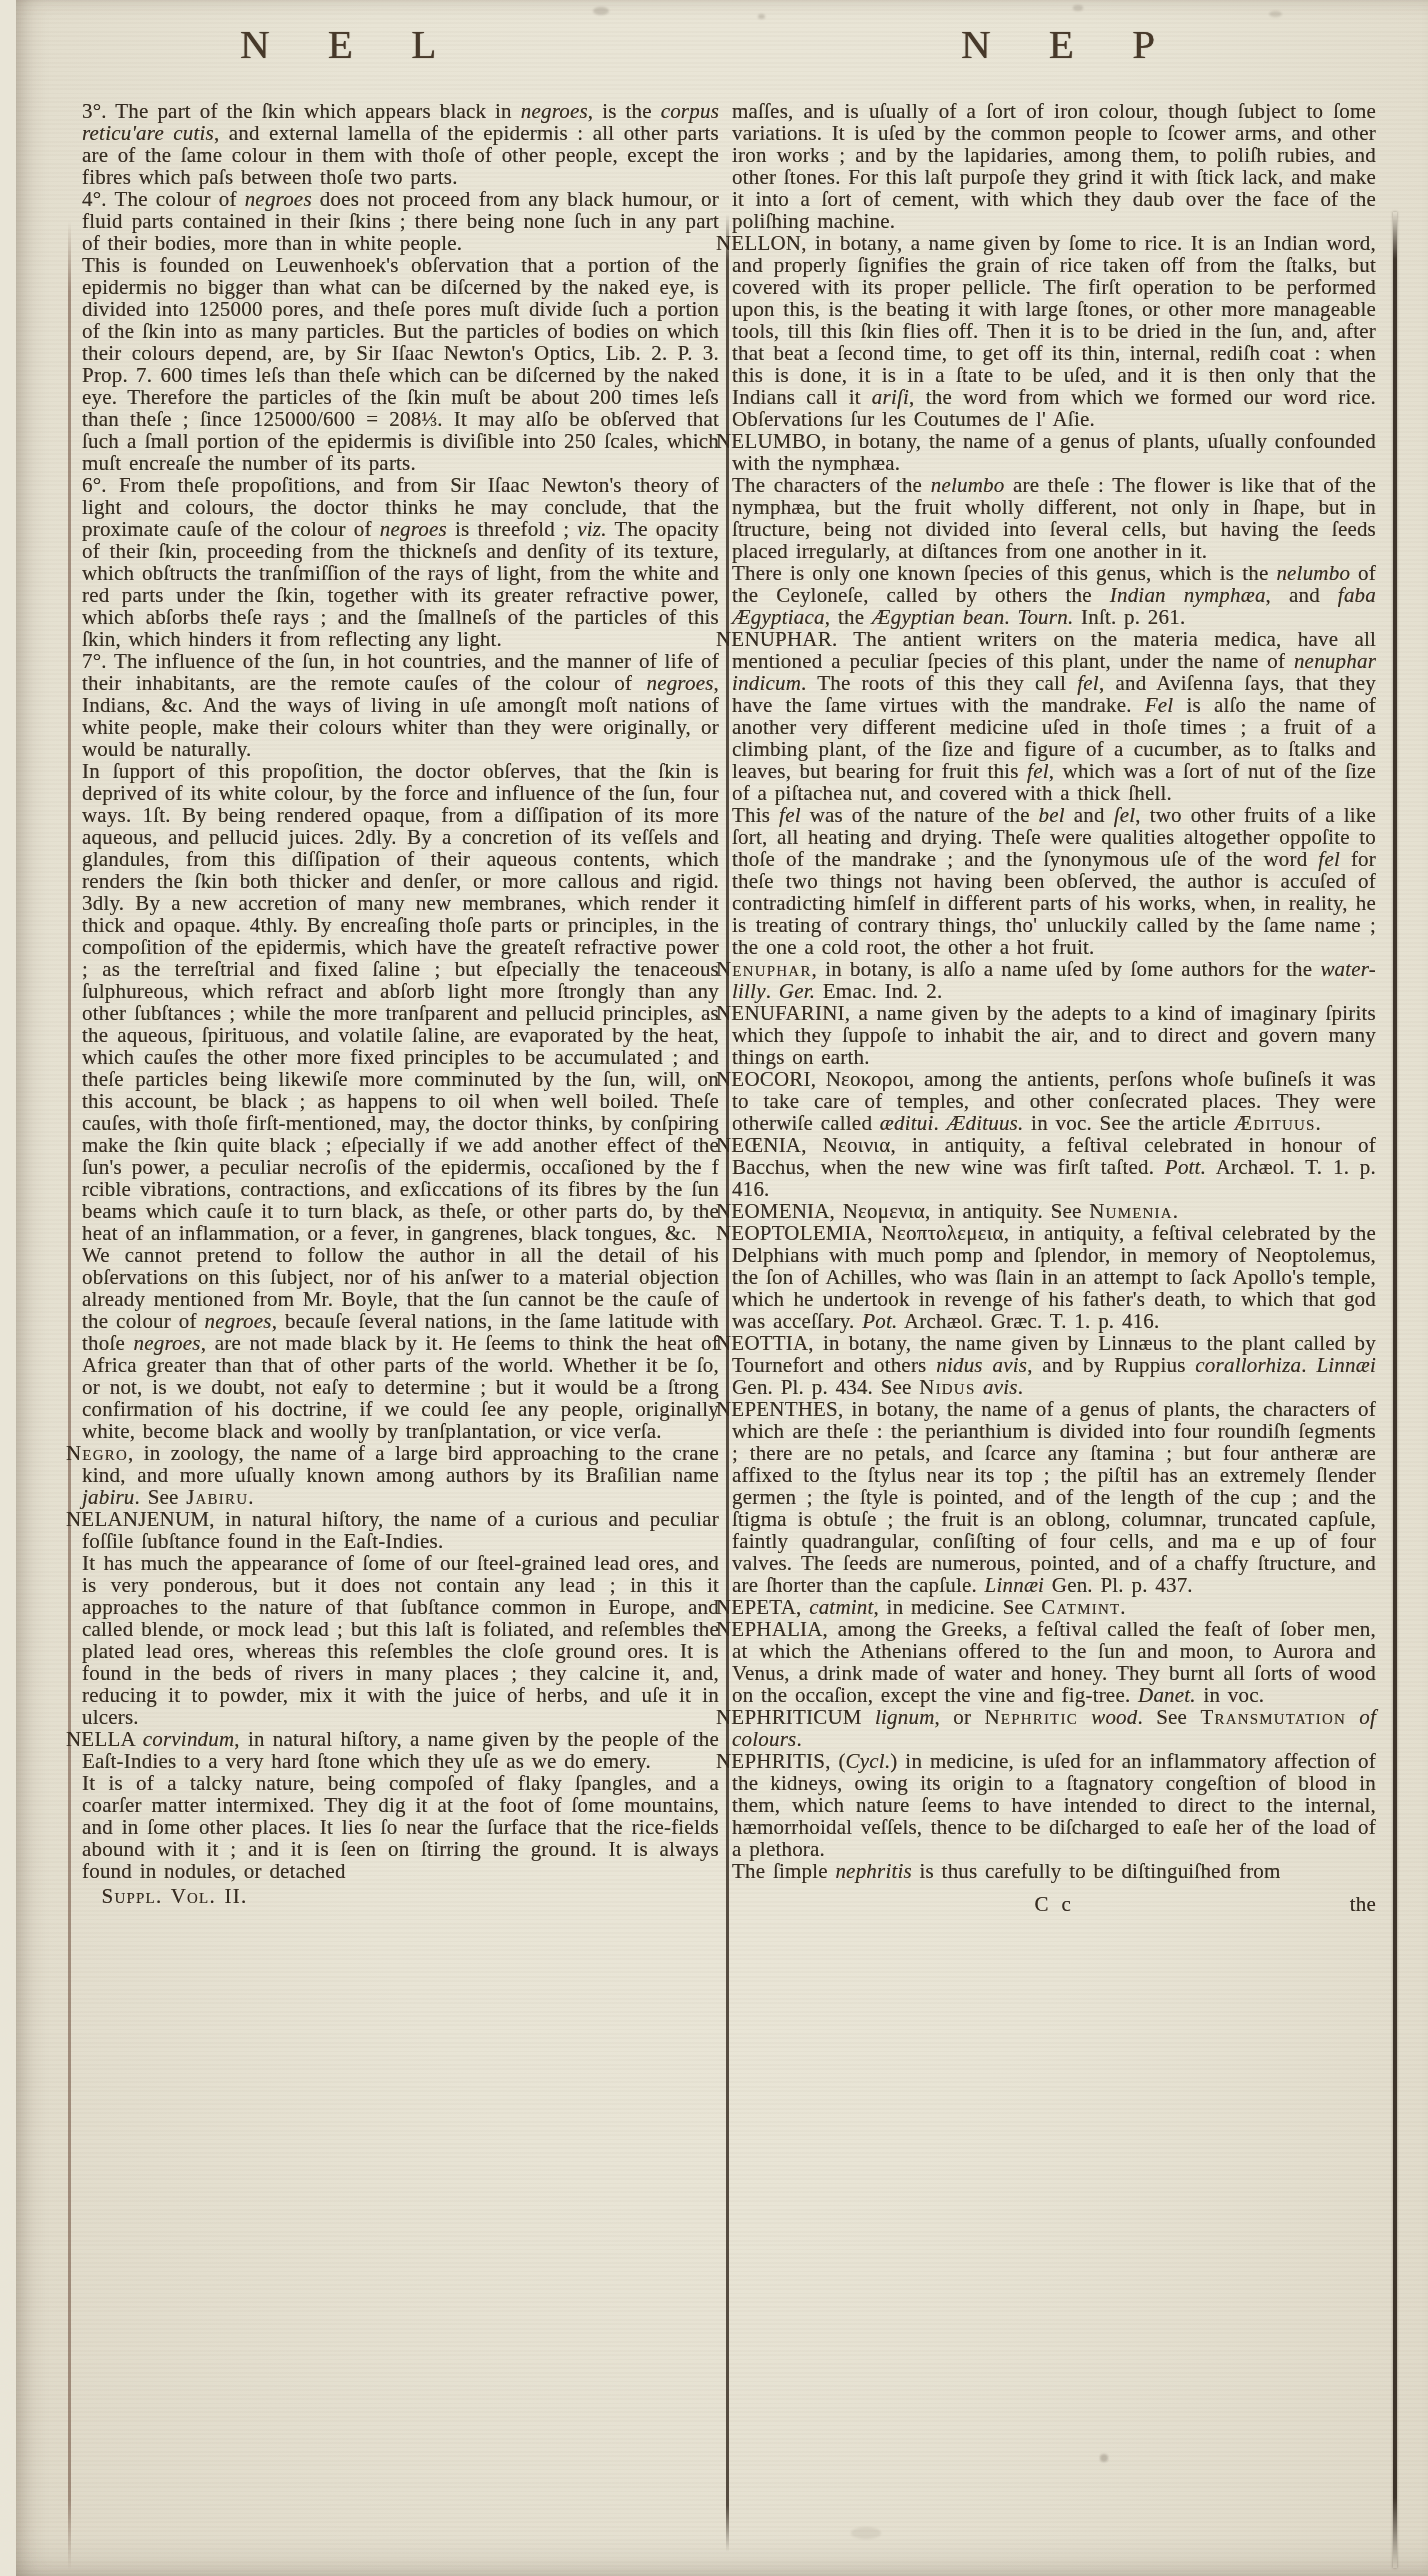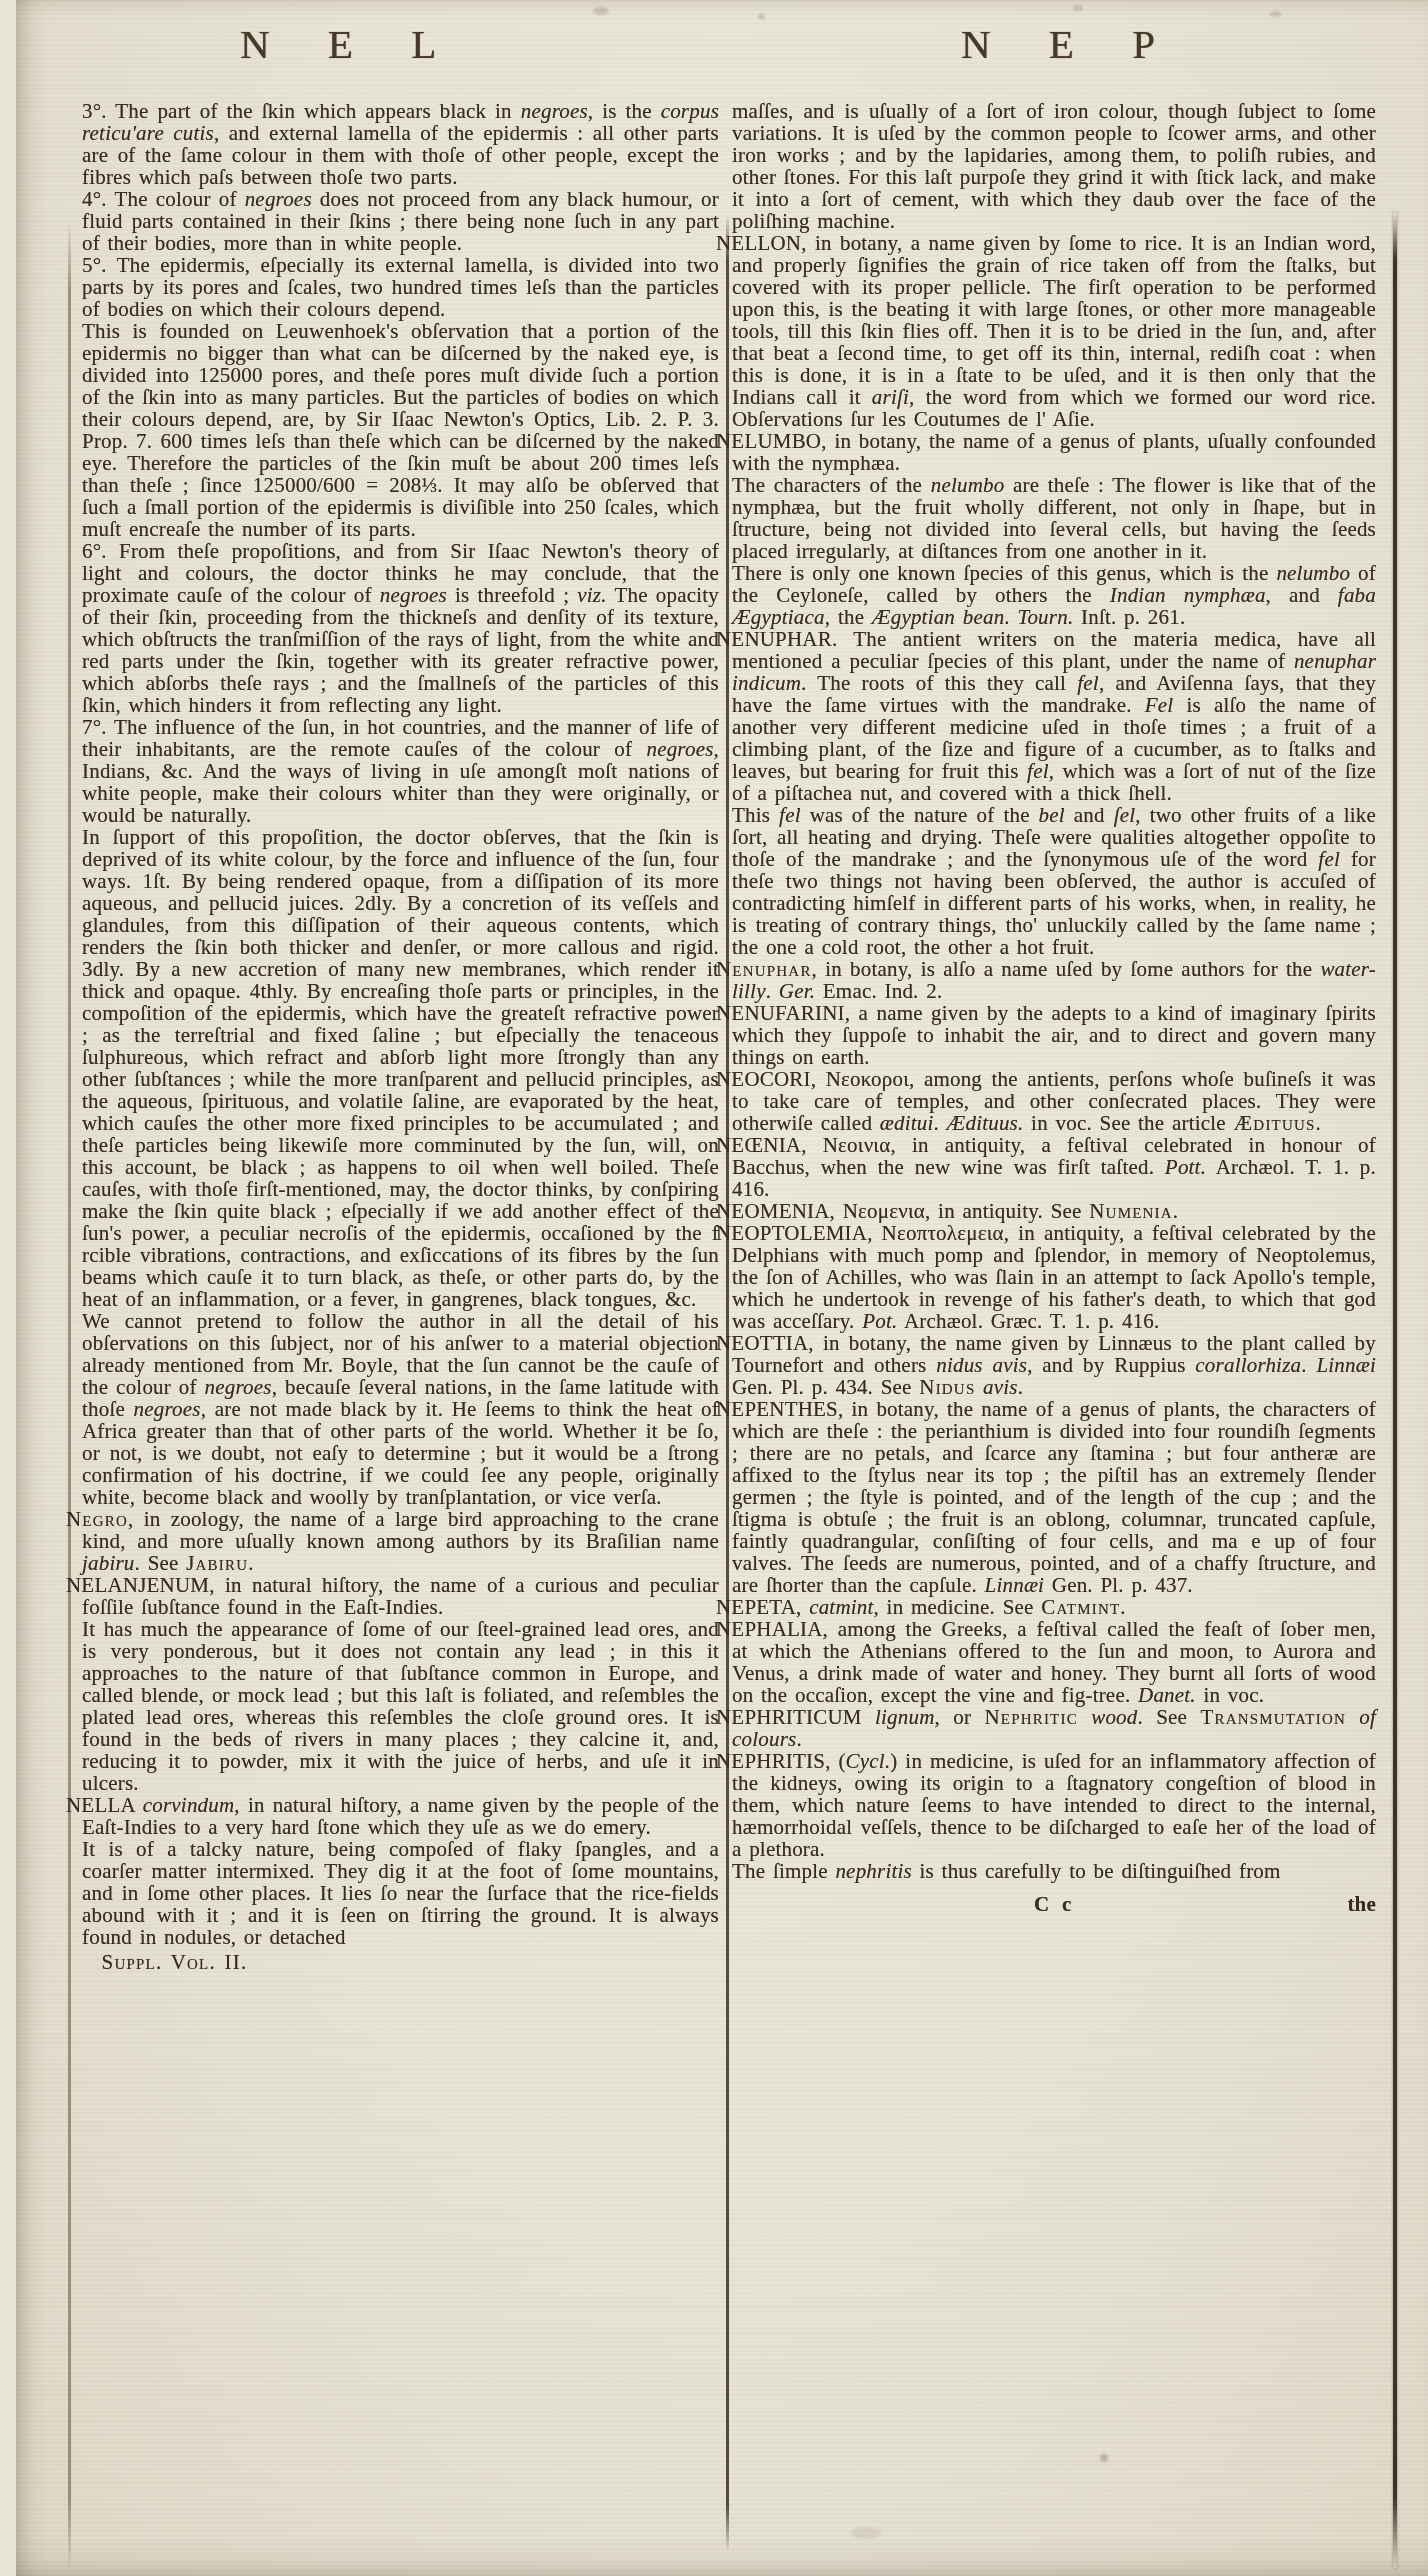--- a/index.html
+++ b/index.html
@@ -38,21 +38,21 @@
     font-size:21px;line-height:22px;
     word-spacing:2.2px;letter-spacing:0.2px;
     text-shadow:0 0 0.4px rgba(54,44,33,.55);
   }
   .col-left{left:66px;width:637px;}
   .col-right{left:716px;width:644px;}
   .para{margin:0;}
   .entry{text-indent:-16px;}
   .sig{margin-top:2.7px;margin-left:19.6px;}
   .sc{font-variant:small-caps;letter-spacing:1.2px;font-family:Liberation Serif, serif;}
-  .catch-row{display:grid;grid-template-columns:1fr auto 1fr;margin-top:10.7px;font-weight:bold;}
+  .catch-row{display:grid;grid-template-columns:1fr auto 1fr;margin-top:10.7px;}
   .catch-center{grid-column:2;letter-spacing:2.7px;}
   .catch-right{grid-column:3;text-align:right;}
   .rule{position:absolute;}
   .rule-center{
     left:710px;top:214px;width:2.7px;height:2338px;
     background:linear-gradient(to bottom, rgba(45,34,24,0) 0%, rgba(45,34,24,.78) 2%, rgba(45,34,24,.78) 98%, rgba(45,34,24,0) 100%);
   }
   .rule-right{
     left:1377px;top:212px;width:3.6px;height:2356px;
     background:linear-gradient(to bottom, rgba(38,28,19,0) 0%, rgba(38,28,19,.88) 2%, rgba(38,28,19,.88) 97%, rgba(38,28,19,0) 100%);
@@ -71,21 +71,20 @@
   <div class="page-header hdr-left">N E L</div>
   <div class="page-header hdr-right">N E P</div>
 
   <div class="rule rule-left"></div>
   <div class="rule rule-center"></div>
   <div class="rule rule-right"></div>
 
   <div class="col col-left">
       <p class="para num">3°. The part of the ſkin which appears black in <i>negroes</i>, is the <i>corpus reticu'are cutis</i>, and external lamella of the epidermis : all other parts are of the ſame colour in them with thoſe of other people, except the fibres which paſs between thoſe two parts.</p>
       <p class="para num">4°. The colour of <i>negroes</i> does not proceed from any black humour, or fluid parts contained in their ſkins ; there being none ſuch in any part of their bodies, more than in white people.</p>
-      <p class="para num">5°. The epidermis, eſpecially its external lamella, is divided into two parts by its pores and ſcales, two hundred times leſs than the particles of bodies on which their colours depend.</p>
       <p class="para plain">This is founded on Leuwenhoek's obſervation that a portion of the epidermis no bigger than what can be diſcerned by the naked eye, is divided into 125000 pores, and theſe pores muſt divide ſuch a portion of the ſkin into as many particles. But the particles of bodies on which their colours depend, are, by Sir Iſaac Newton's Optics, Lib. 2. P. 3. Prop. 7. 600 times leſs than theſe which can be diſcerned by the naked eye. Therefore the particles of the ſkin muſt be about 200 times leſs than theſe ; ſince 125000/600 = 208⅓. It may alſo be obſerved that ſuch a ſmall portion of the epidermis is diviſible into 250 ſcales, which muſt encreaſe the number of its parts.</p>
       <p class="para num">6°. From theſe propoſitions, and from Sir Iſaac Newton's theory of light and colours, the doctor thinks he may conclude, that the proximate cauſe of the colour of <i>negroes</i> is threefold ; <i>viz.</i> The opacity of their ſkin, proceeding from the thickneſs and denſity of its texture, which obſtructs the tranſmiſſion of the rays of light, from the white and red parts under the ſkin, together with its greater refractive power, which abſorbs theſe rays ; and the ſmallneſs of the particles of this ſkin, which hinders it from reflecting any light.</p>
       <p class="para num">7°. The influence of the ſun, in hot countries, and the manner of life of their inhabitants, are the remote cauſes of the colour of <i>negroes</i>, Indians, &amp;c. And the ways of living in uſe amongſt moſt nations of white people, make their colours whiter than they were originally, or would be naturally.</p>
       <p class="para plain">In ſupport of this propoſition, the doctor obſerves, that the ſkin is deprived of its white colour, by the force and influence of the ſun, four ways. 1ſt. By being rendered opaque, from a diſſipation of its more aqueous, and pellucid juices. 2dly. By a concretion of its veſſels and glandules, from this diſſipation of their aqueous contents, which renders the ſkin both thicker and denſer, or more callous and rigid. 3dly. By a new accretion of many new membranes, which render it thick and opaque. 4thly. By encreaſing thoſe parts or principles, in the compoſition of the epidermis, which have the greateſt refractive power ; as the terreſtrial and fixed ſaline ; but eſpecially the tenaceous ſulphureous, which refract and abſorb light more ſtrongly than any other ſubſtances ; while the more tranſparent and pellucid principles, as the aqueous, ſpirituous, and volatile ſaline, are evaporated by the heat, which cauſes the other more fixed principles to be accumulated ; and theſe particles being likewiſe more comminuted by the ſun, will, on this account, be black ; as happens to oil when well boiled. Theſe cauſes, with thoſe firſt-mentioned, may, the doctor thinks, by conſpiring make the ſkin quite black ; eſpecially if we add another effect of the ſun's power, a peculiar necroſis of the epidermis, occaſioned by the f rcible vibrations, contractions, and exſiccations of its fibres by the ſun beams which cauſe it to turn black, as theſe, or other parts do, by the heat of an inflammation, or a fever, in gangrenes, black tongues, &amp;c.</p>
       <p class="para plain">We cannot pretend to follow the author in all the detail of his obſervations on this ſubject, nor of his anſwer to a material objection already mentioned from Mr. Boyle, that the ſun cannot be the cauſe of the colour of <i>negroes</i>, becauſe ſeveral nations, in the ſame latitude with thoſe <i>negroes</i>, are not made black by it. He ſeems to think the heat of Africa greater than that of other parts of the world. Whether it be ſo, or not, is we doubt, not eaſy to determine ; but it would be a ſtrong confirmation of his doctrine, if we could ſee any people, originally white, become black and woolly by tranſplantation, or vice verſa.</p>
       <p class="para entry"><span class="sc">Negro</span>, in zoology, the name of a large bird approaching to the crane kind, and more uſually known among authors by its Braſilian name <i>jabiru</i>. See <span class="sc">Jabiru</span>.</p>
       <p class="para entry">NELANJENUM, in natural hiſtory, the name of a curious and peculiar foſſile ſubſtance found in the Eaſt-Indies.</p>
       <p class="para plain">It has much the appearance of ſome of our ſteel-grained lead ores, and is very ponderous, but it does not contain any lead ; in this it approaches to the nature of that ſubſtance common in Europe, and called blende, or mock lead ; but this laſt is foliated, and reſembles the plated lead ores, whereas this reſembles the cloſe ground ores. It is found in the beds of rivers in many places ; they calcine it, and, reducing it to powder, mix it with the juice of herbs, and uſe it in ulcers.</p>
       <p class="para entry">NELLA <i>corvindum</i>, in natural hiſtory, a name given by the people of the Eaſt-Indies to a very hard ſtone which they uſe as we do emery.</p>
       <p class="para plain">It is of a talcky nature, being compoſed of flaky ſpangles, and a coarſer matter intermixed. They dig it at the foot of ſome mountains, and in ſome other places. It lies ſo near the ſurface that the rice-fields abound with it ; and it is ſeen on ſtirring the ground. It is always found in nodules, or detached</p>

